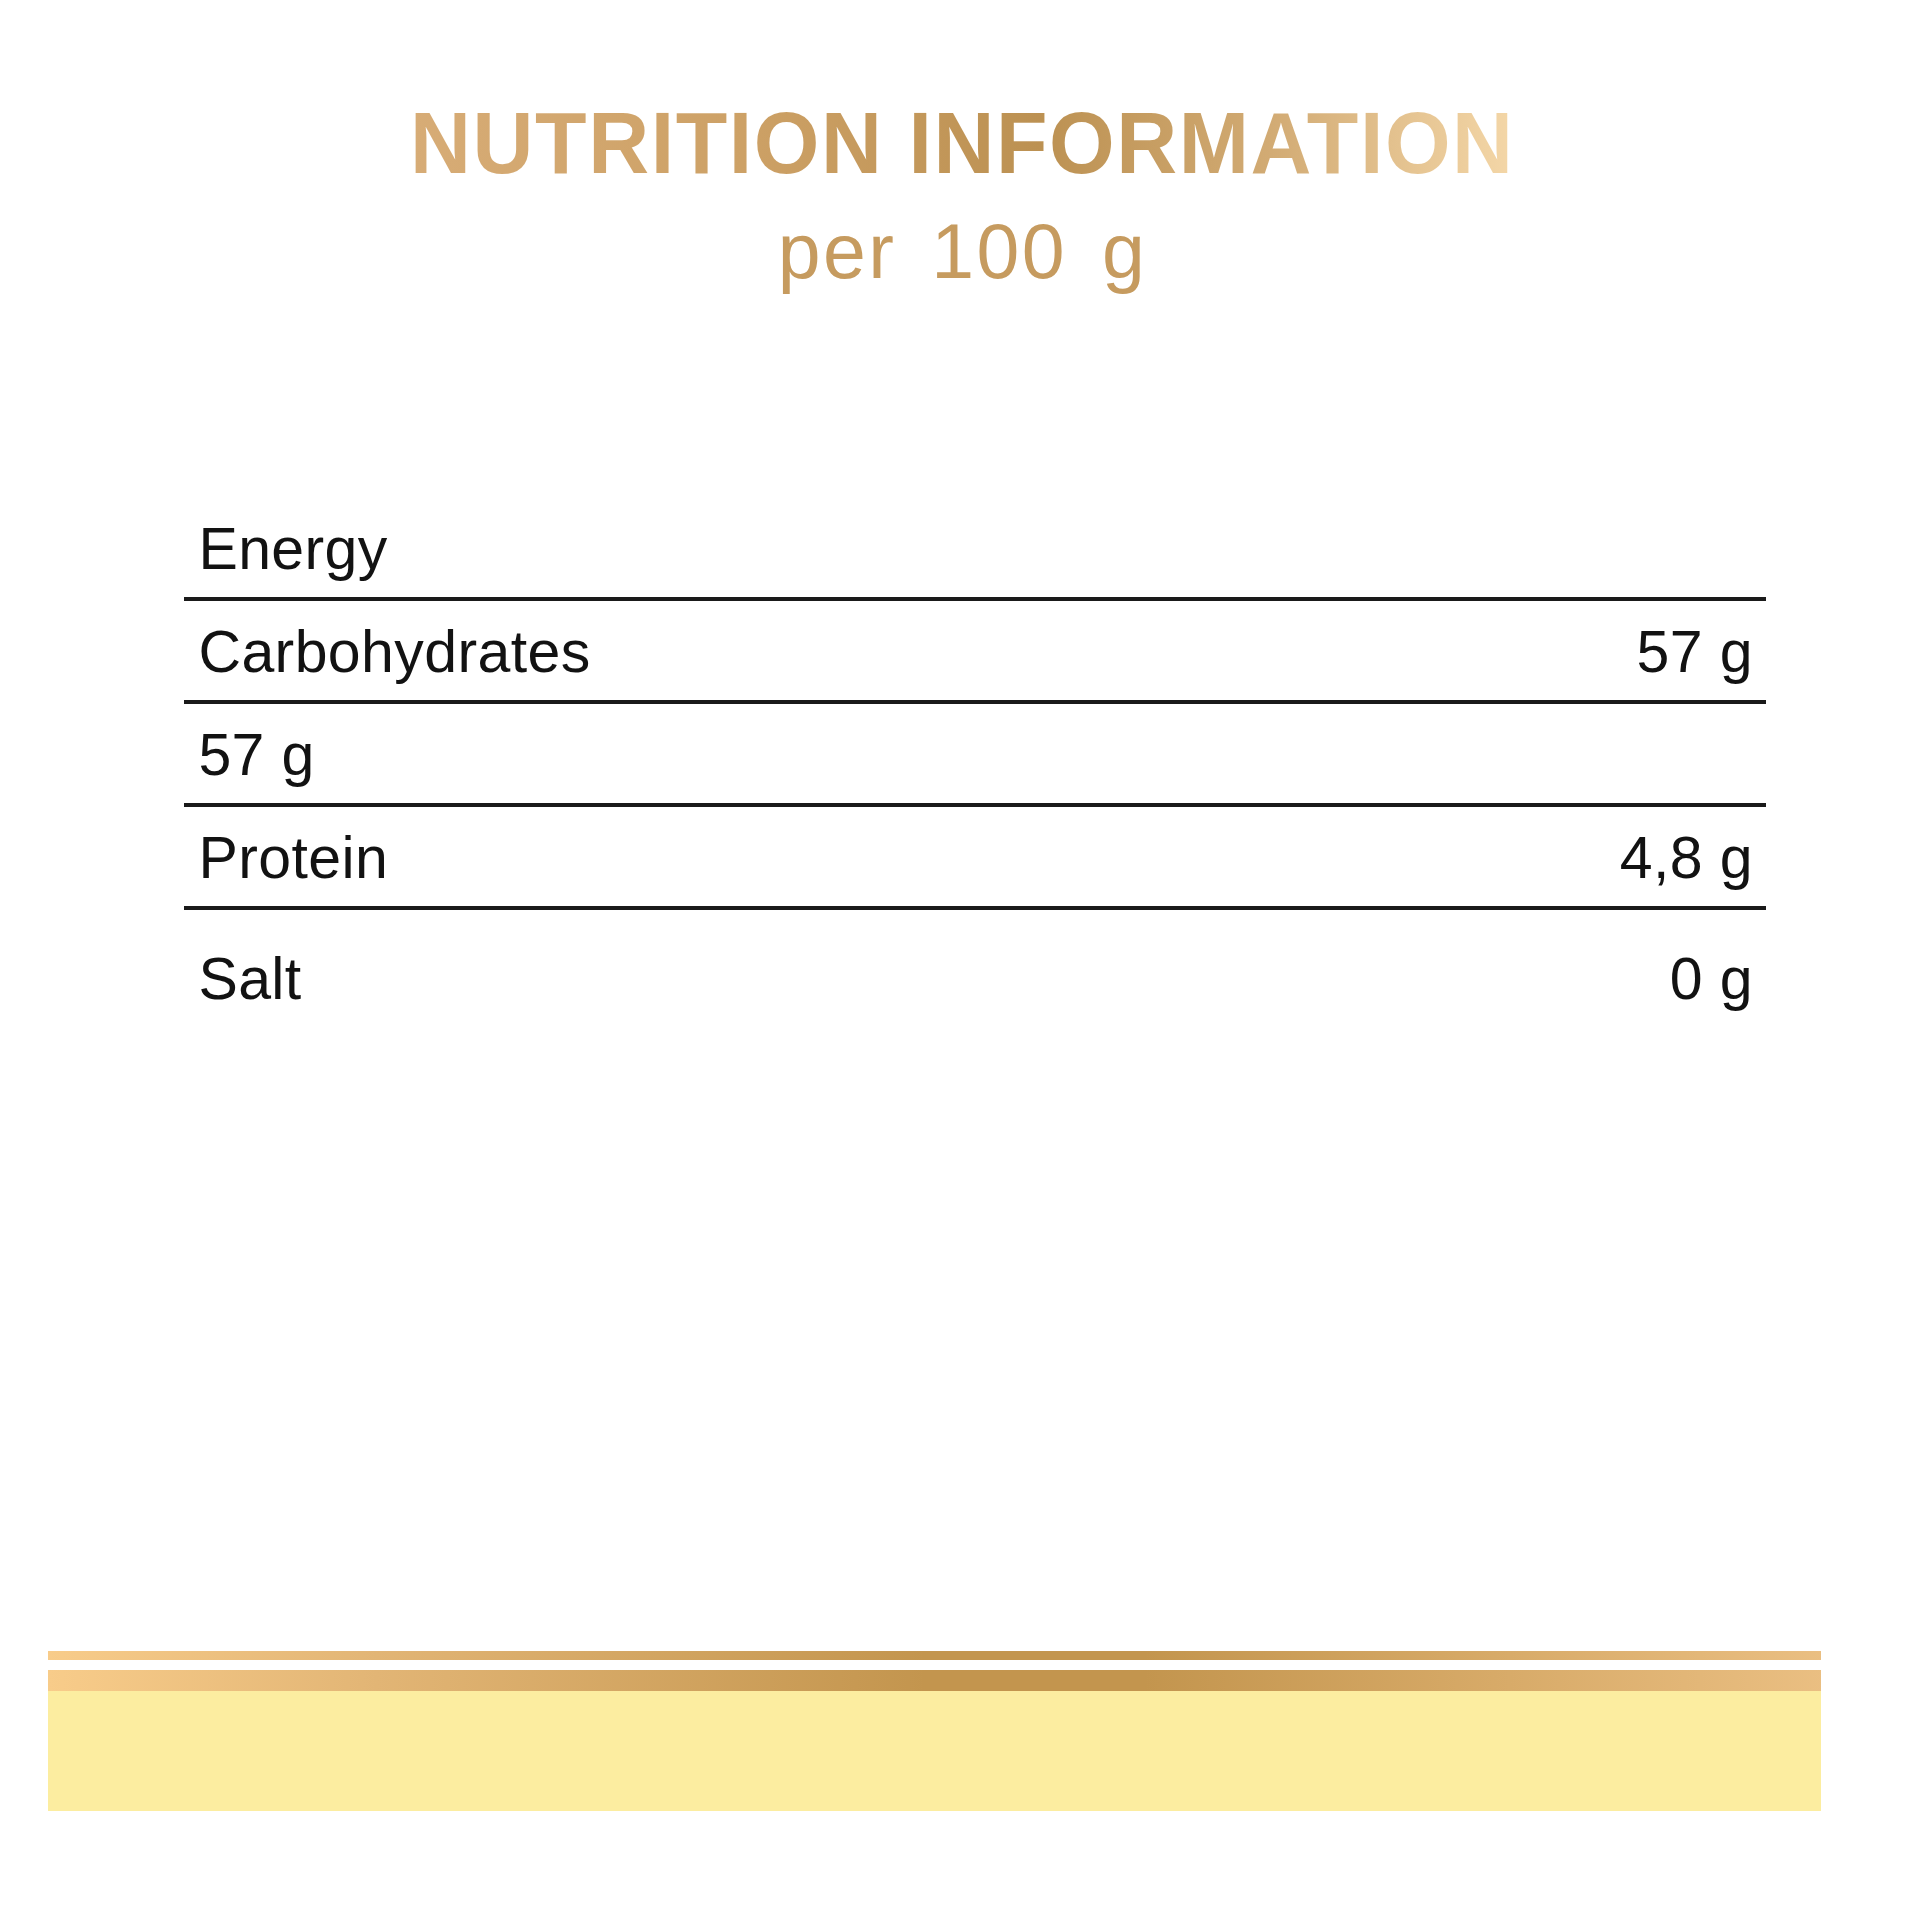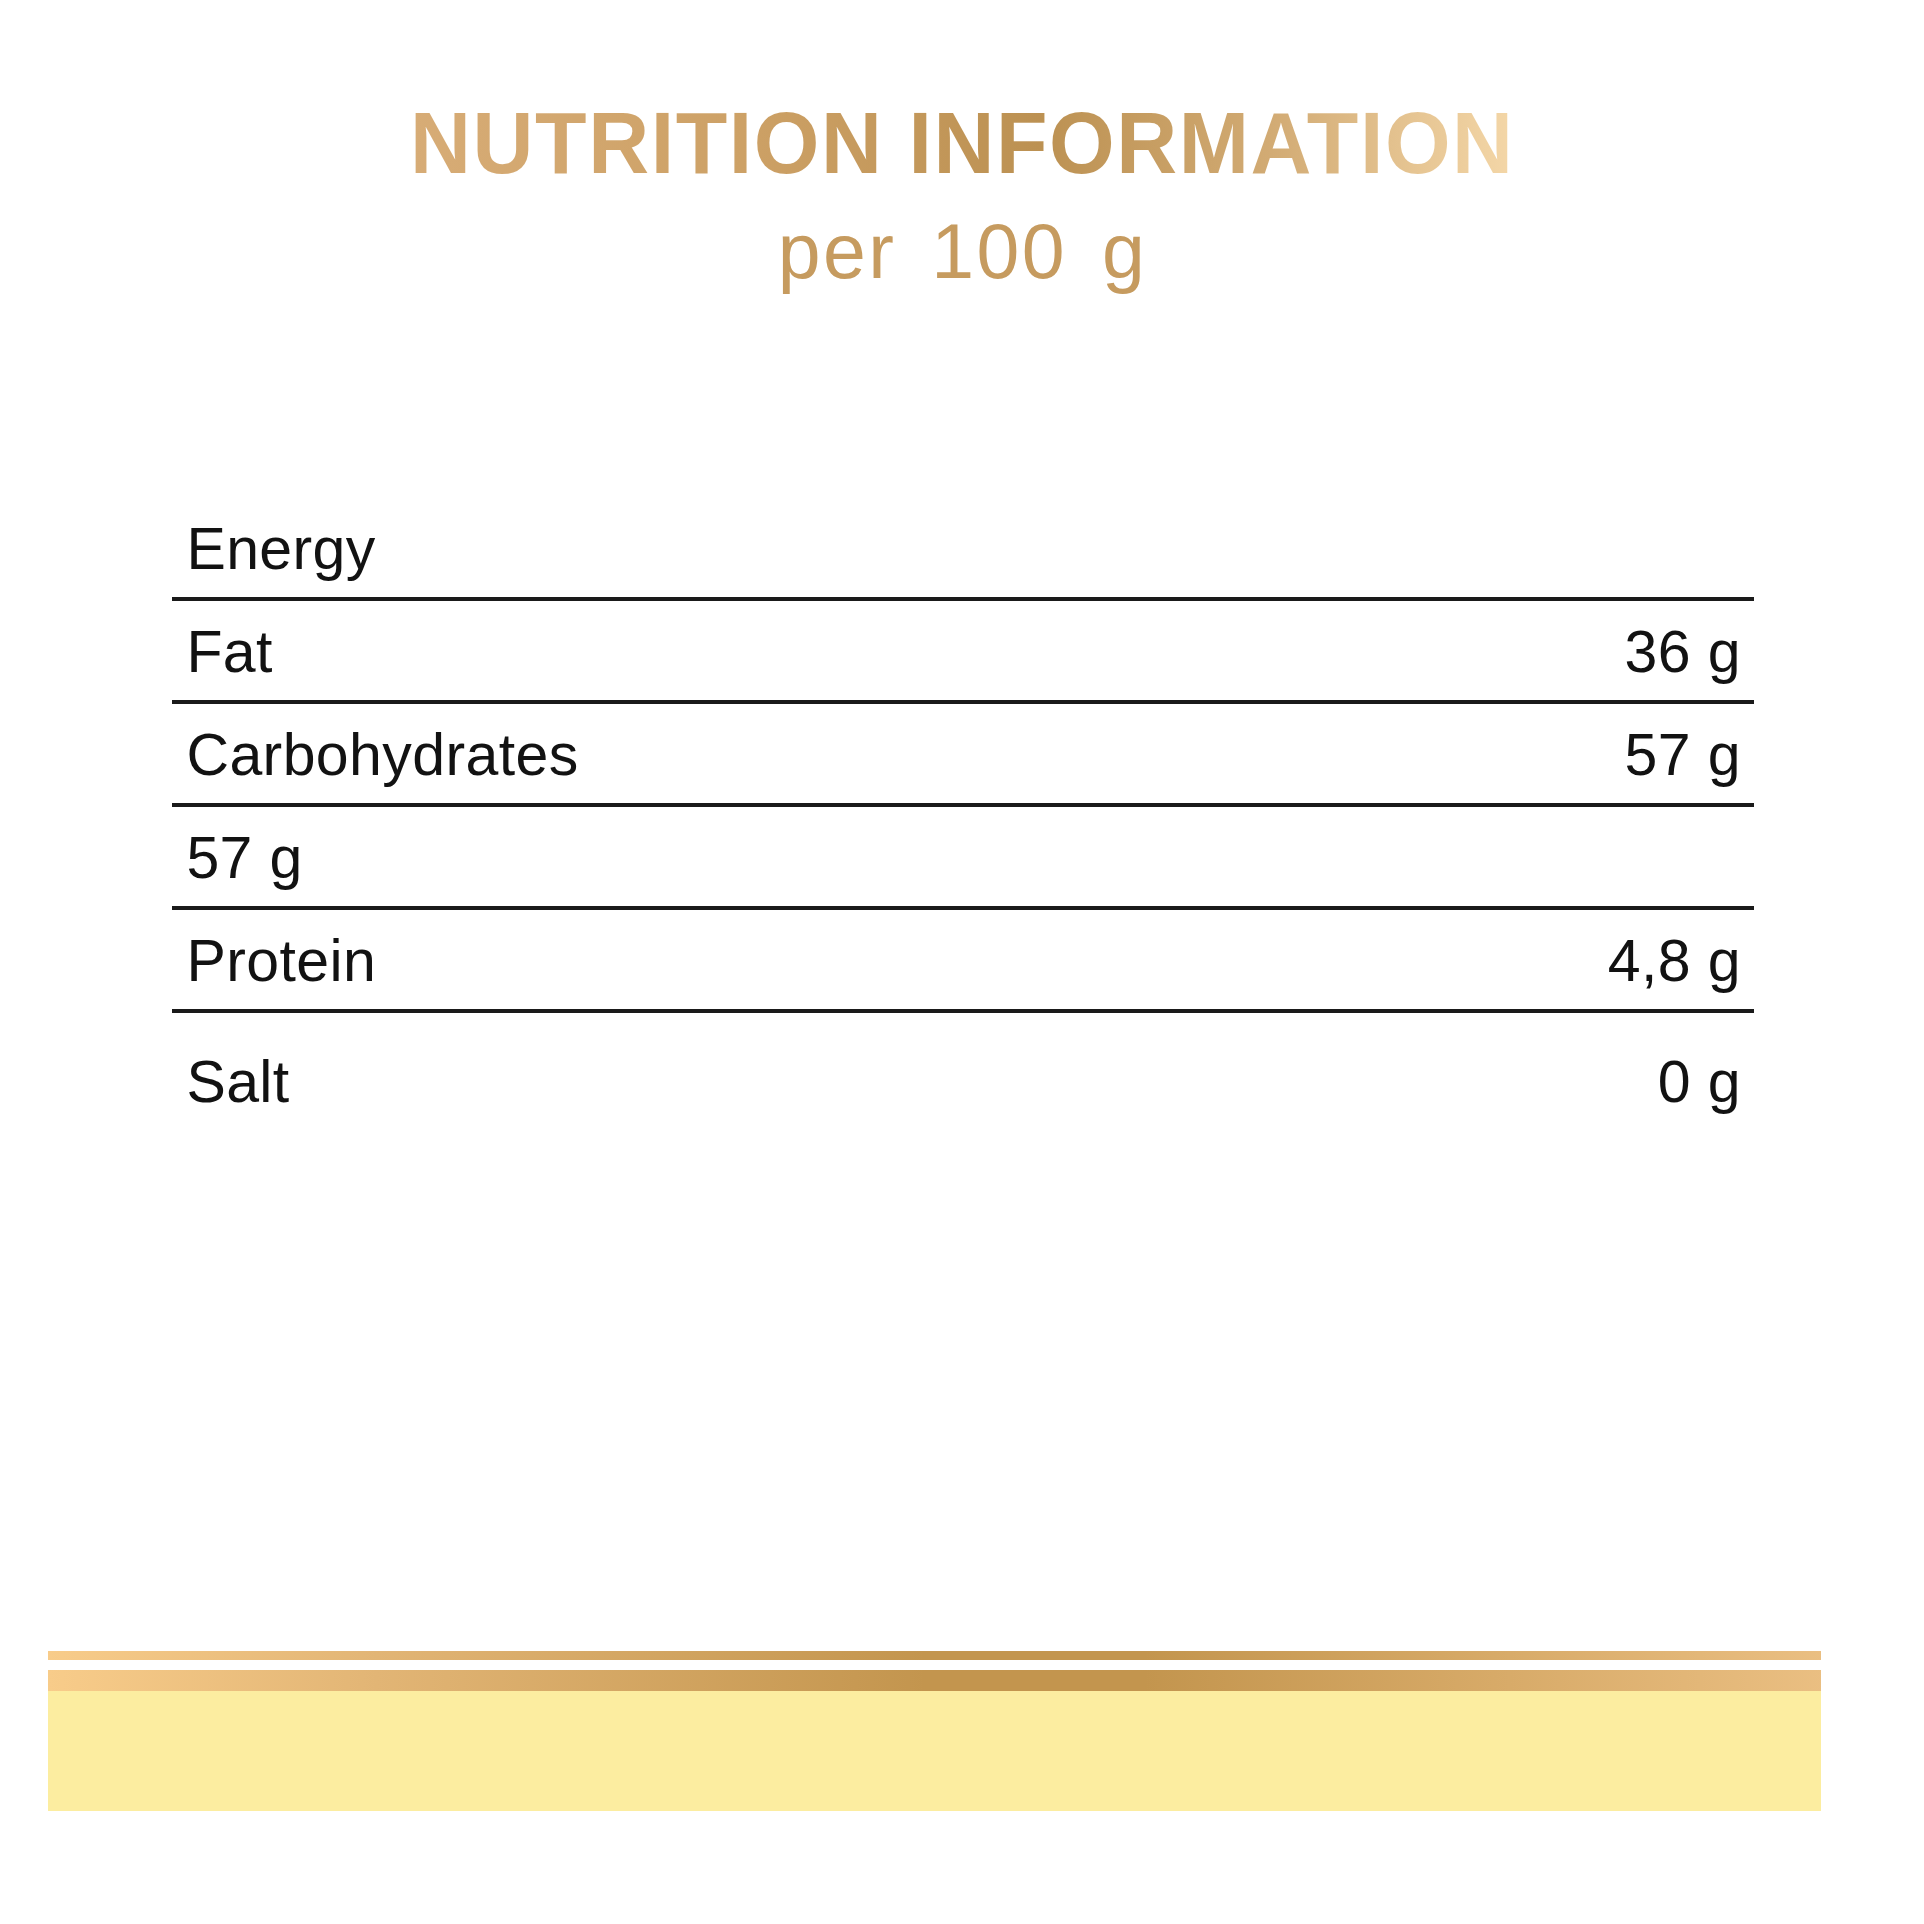--- a/index.html
+++ b/index.html
@@ -40,21 +40,21 @@
   .subtitle-text{
     display:inline-block;
     font-size:77px;font-weight:400;line-height:1;
     letter-spacing:2.4px;word-spacing:11.2px;
     color:var(--subtitle-gold);
     white-space:nowrap;
   }
 
   
   .ntable{
-    position:absolute;left:172px;top:498px;width:1582px;
+    position:absolute;left:184px;top:498px;width:1582px;
     color:var(--table-text);
   }
   .nrow{
     box-sizing:border-box;
     height:103px;
     display:flex;justify-content:space-between;align-items:center;
     padding:4.8px 13px 0 14.4px;
     font-size:59px;line-height:1;letter-spacing:0.4px;
     border-bottom:4px solid var(--rule-line);
   }
@@ -101,24 +101,20 @@
 
   <div class="subtitle-wrap">
     <span class="subtitle-text">per 100 g</span>
   </div>
 
   <div class="ntable">
     <div class="nrow">
       <span class="lbl">Energy</span>
     </div>
     <div class="nrow">
-      <span class="lbl">Fat</span>
-      <span class="val">36 g</span>
-    </div>
-    <div class="nrow">
       <span class="lbl">Carbohydrates</span>
       <span class="val">57 g</span>
     </div>
     <div class="nrow">
       <span class="val">57 g</span>
     </div>
     <div class="nrow">
       <span class="lbl">Protein</span>
       <span class="val">4,8 g</span>
     </div>

